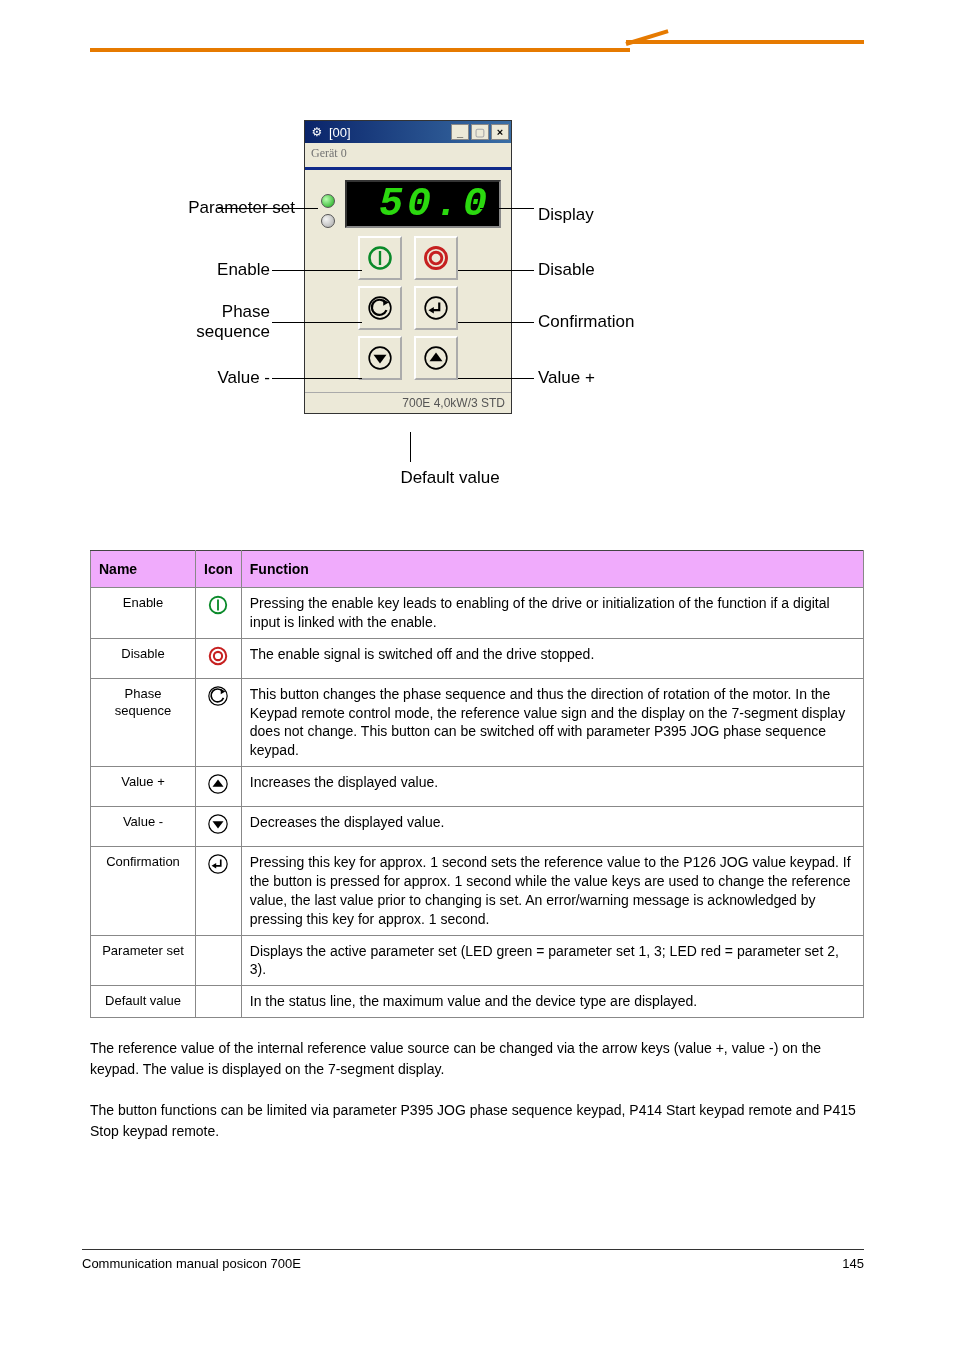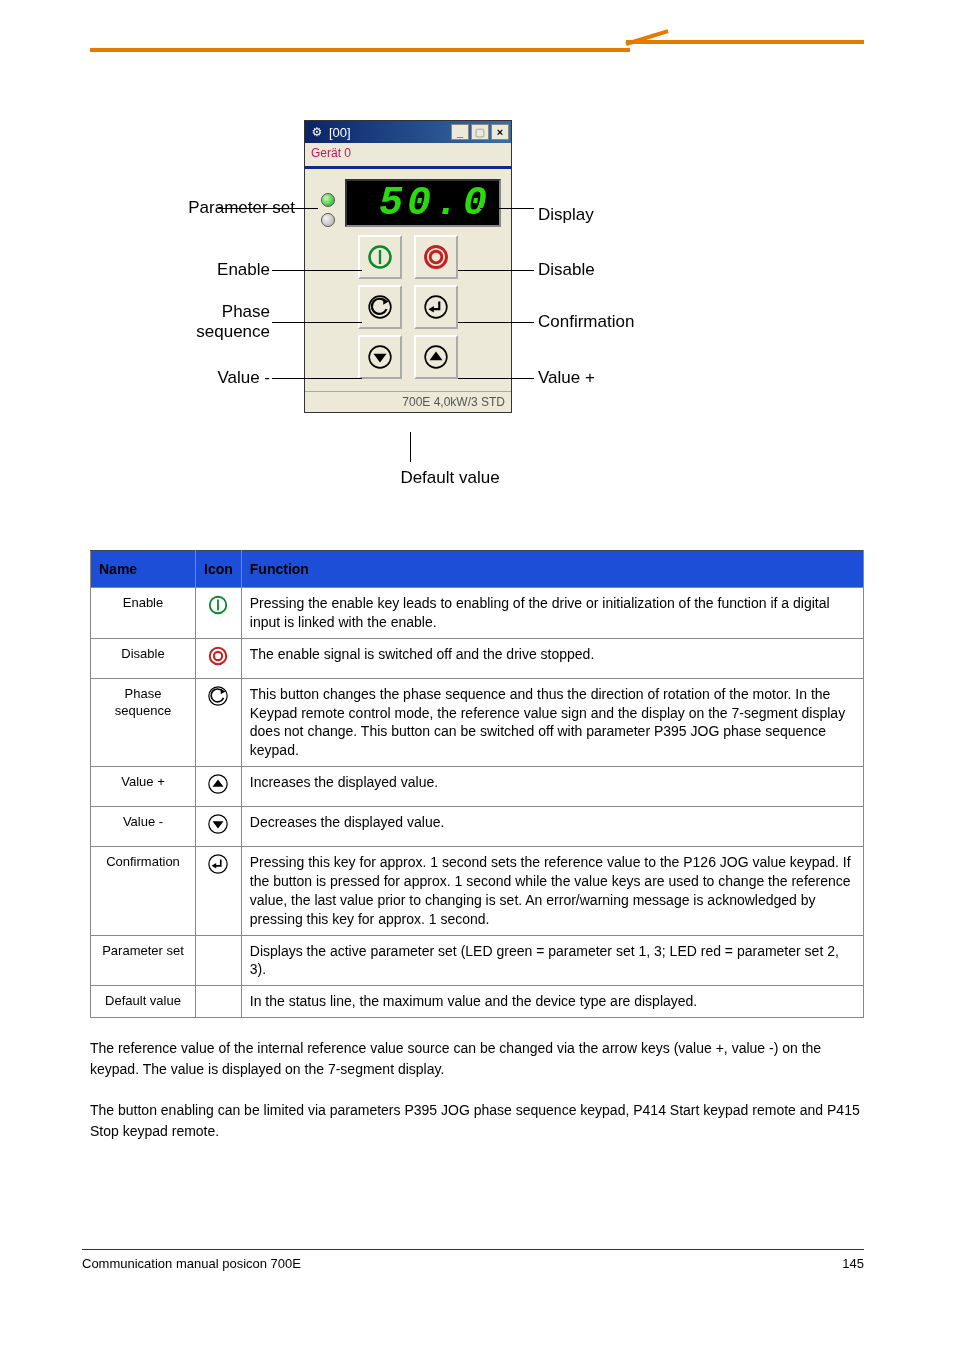--- a/index.html
+++ b/index.html
@@ -73,24 +73,25 @@
   .winbtns { display: flex; gap: 2px; }
   .winbtn {
     width: 18px; height: 16px;
     background: #ece9d8;
     border: 1px solid #888;
     display: inline-flex; align-items: center; justify-content: center;
     font-size: 11px; font-weight: bold; color: #000;
   }
   .winbtn.disabled { color: #aaa; }
   .subtitle {
-    font-size: 12px; color: #be185d;
+    font-size: 12px; color: #737373;
     padding: 3px 6px 6px 6px;
     border-bottom: 3px solid #102a8a;
     background: #ece9d8;
+    font-family: Liberation Serif, serif;
   }
   .panel {
     padding: 10px 10px 6px 10px;
   }
   .row {
     display: flex; align-items: flex-end; gap: 10px; margin-bottom: 8px;
   }
   .leds {
     display: flex; flex-direction: column; gap: 6px;
     margin-left: 6px;
@@ -145,21 +146,21 @@
   .lbl.left { text-align: right; }
   .lbl.center { text-align: center; }
 
   
   table.doc {
     width: 100%;
     border-collapse: collapse;
     font-size: 14px;
   }
   table.doc th {
-    background: #1d4ed8;
+    background: #f0abfc;
     font-weight: bold;
     text-align: left;
     padding: 10px 8px;
     border: 1px solid #888;
     border-top: 1.5px solid #444;
   }
   table.doc td {
     border: 1px solid #888;
     padding: 6px 8px;
     vertical-align: top;
@@ -370,20 +371,20 @@
       </tr>
       <tr>
         <td class="name">Default value</td>
         <td class="ico"></td>
         <td>In the status line, the maximum value and the device type are displayed.</td>
       </tr>
     </tbody>
   </table>
 
   <p class="para">The reference value of the internal reference value source can be changed via the arrow keys (value +, value -) on the keypad. The value is displayed on the 7-segment display.</p>
-  <p class="para">The button enabling can be limited via parameters P395 JOG phase sequence keypad, P414 Start keypad remote and P415 Stop keypad remote.</p>
+  <p class="para">The button functions can be limited via parameter P395 JOG phase sequence keypad, P414 Start keypad remote and P415 Stop keypad remote.</p>
 
 </div>
 
 <div class="footer">
   <span>Communication manual posicon 700E</span>
   <span>145</span>
 </div>
 
 </body></html>

